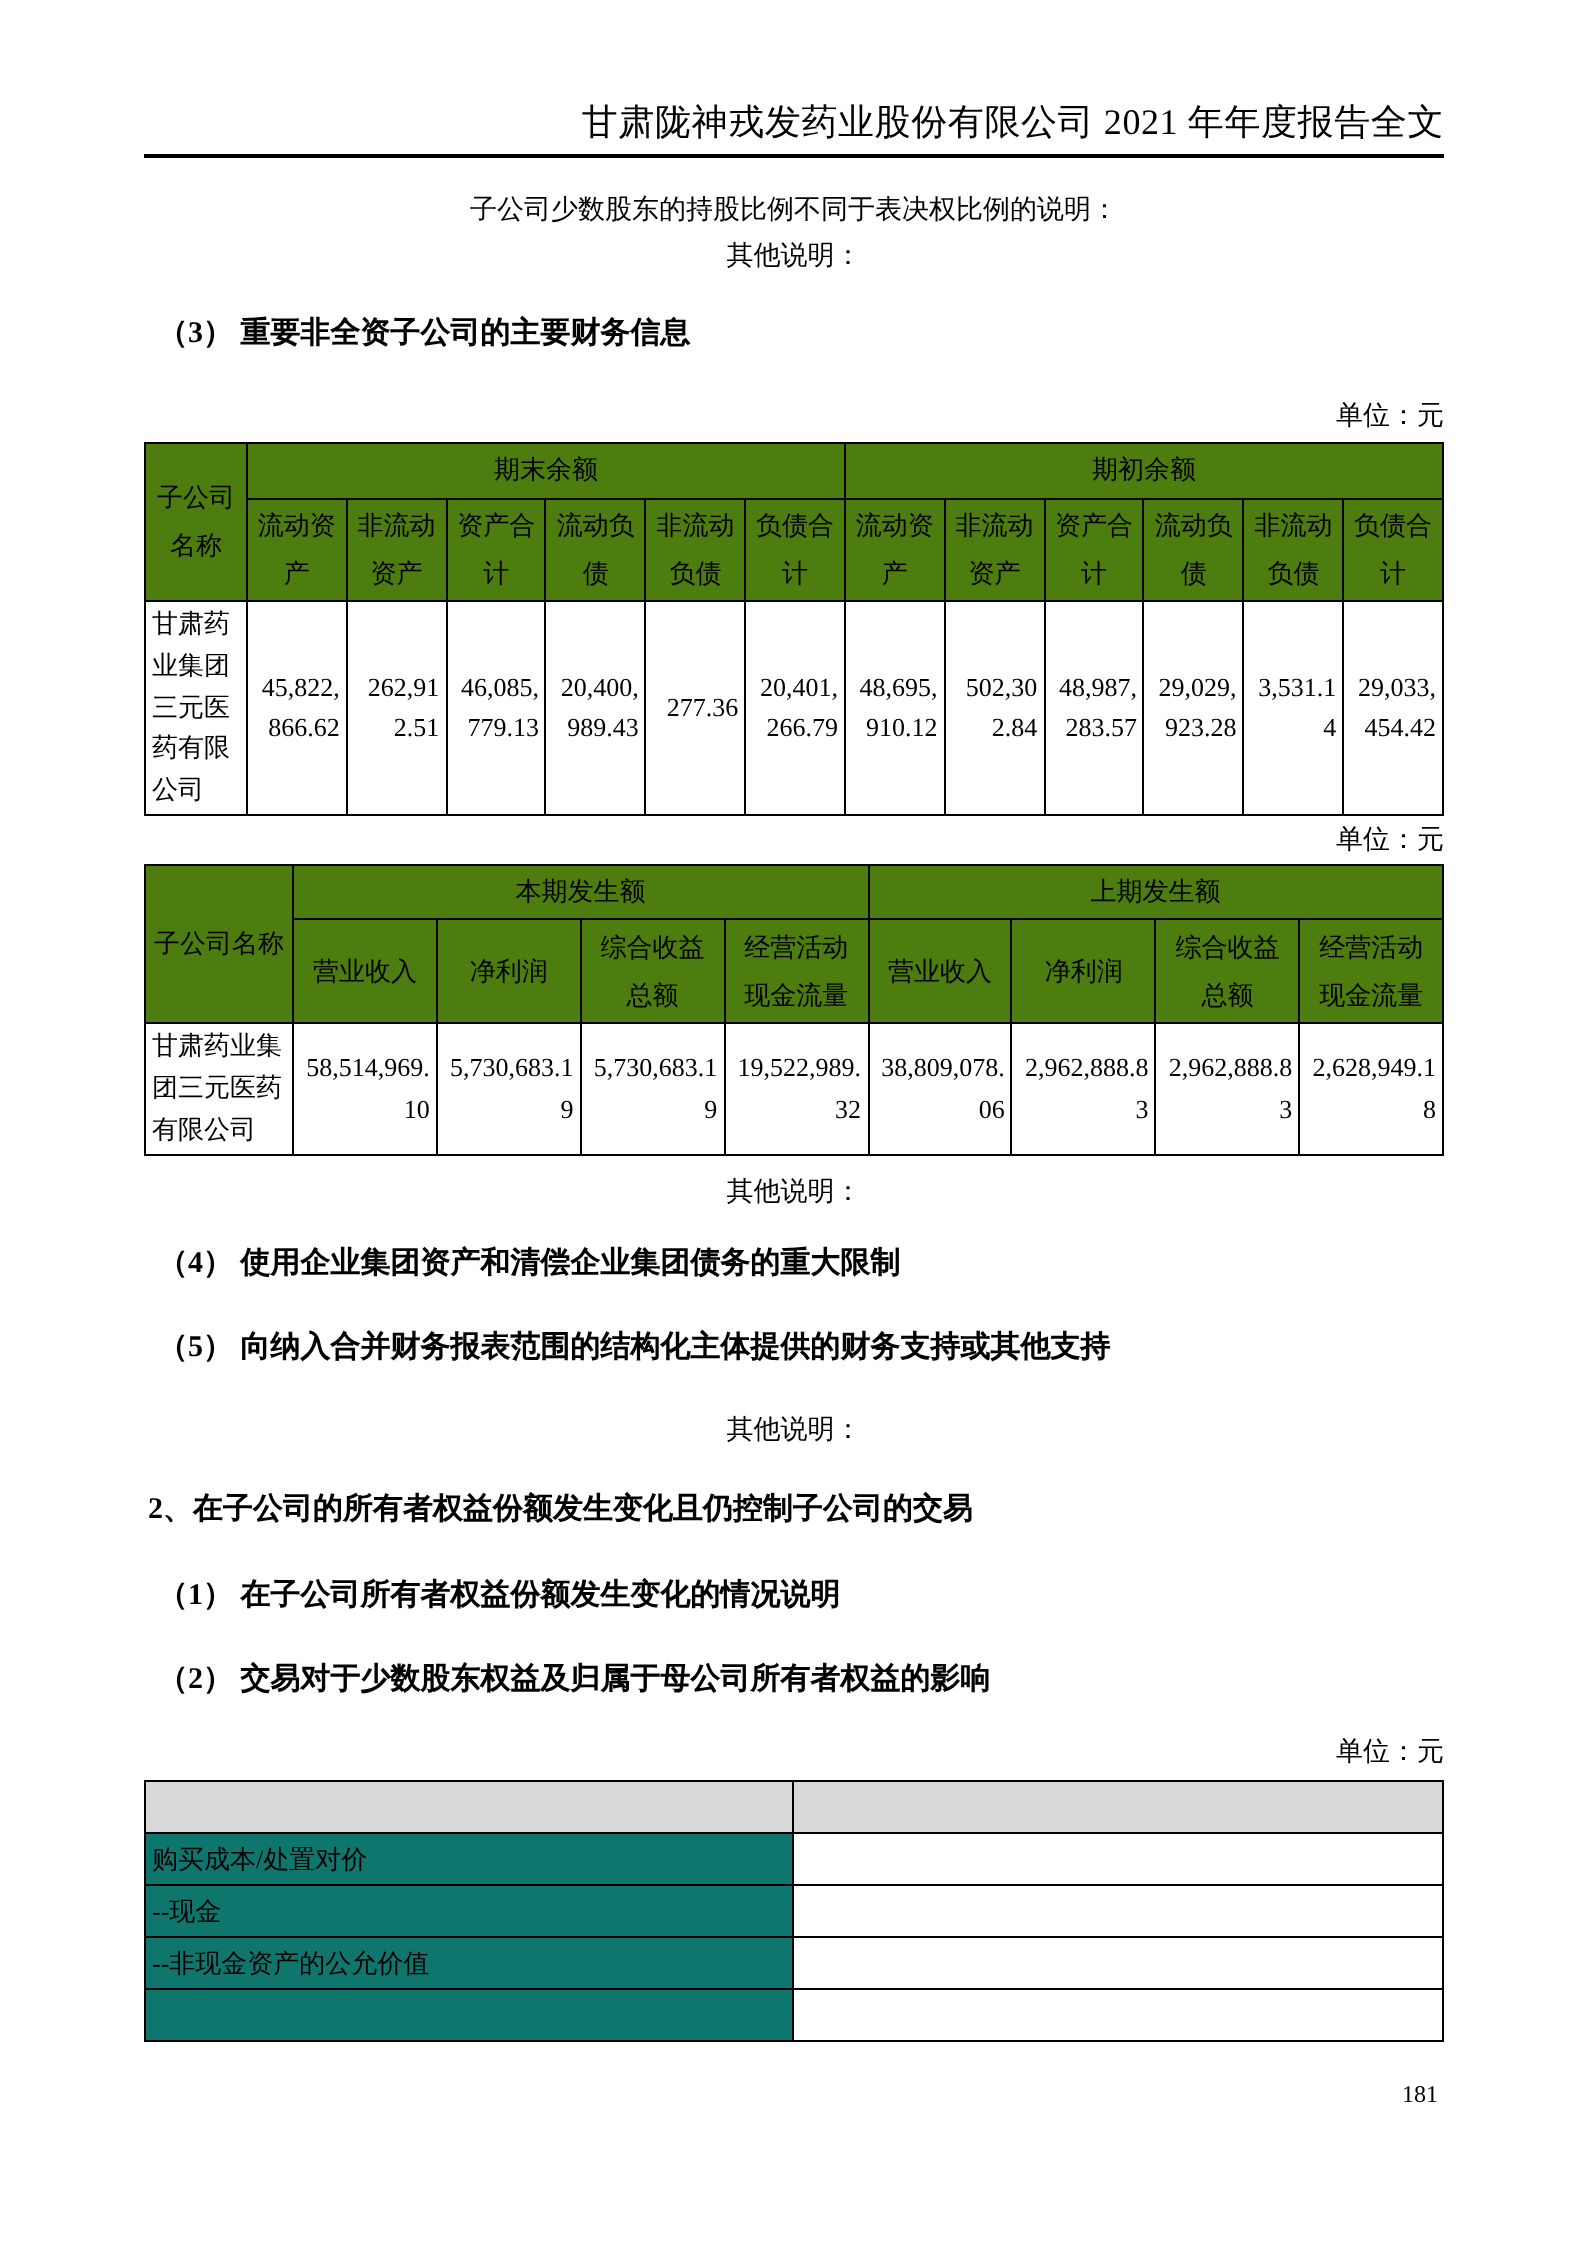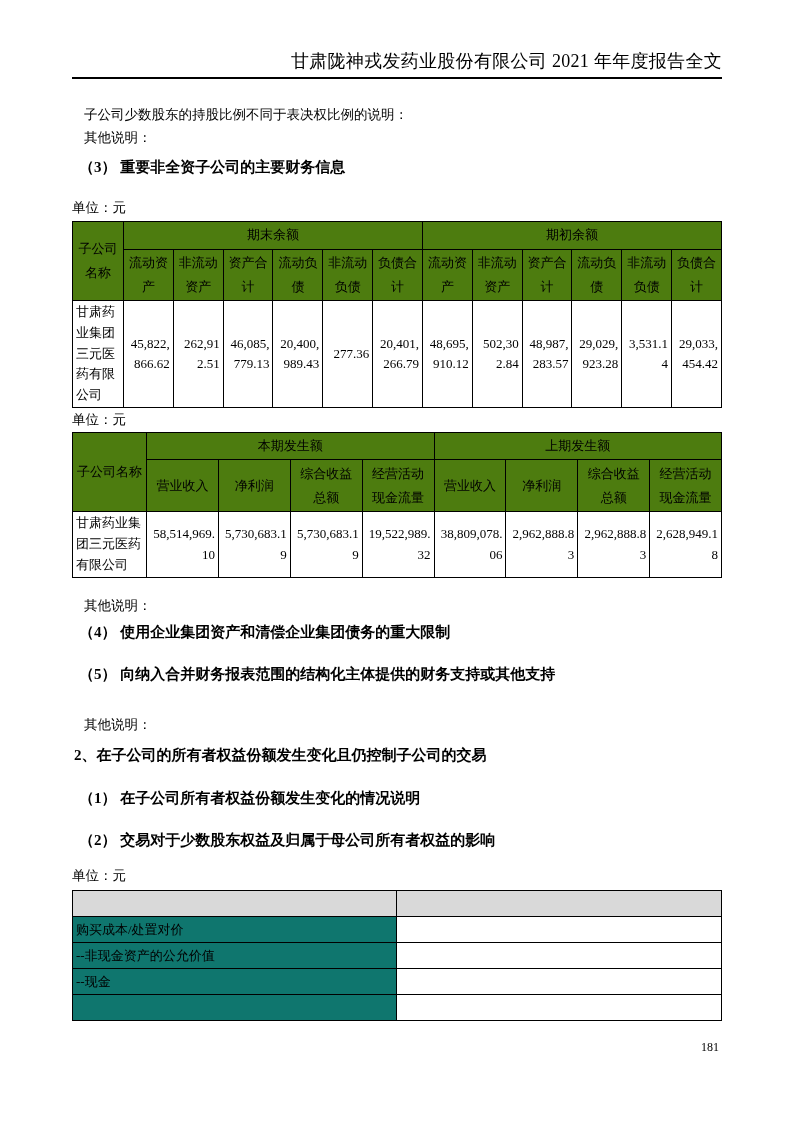--- a/index.html
+++ b/index.html
@@ -9,24 +9,24 @@
     color: #000;
   }
   .abs { position: absolute; left: 72px; right: 71px; }
 
   .doc-title {
     top: 53px; font-size: 18px; line-height: 17px; text-align: right;
     letter-spacing: 0.3px;
   }
   .doc-rule { top: 77px; border-top: 2px solid #000; height: 0; }
 
-  .body-line { top: 0; font-size: 13.5px; line-height: 17px; margin: 12px; }
+  .body-line { top: 0; font-size: 13.5px; line-height: 17px; margin: 2px; text-align: center; }
   .heading { top: 0; font-size: 15px; font-weight: bold; line-height: 18px; margin: 0; padding-left: 7px; }
   .heading.no-indent { padding-left: 2px; }
-  .unit-label { font-size: 13.5px; line-height: 15px; text-align: left; }
+  .unit-label { font-size: 13.5px; line-height: 15px; text-align: right; }
 
   table { border-collapse: collapse; table-layout: fixed; width: 650px; }
   td { border: 1px solid #000; font-size: 13px; padding: 1px 3px; overflow: hidden; }
   .hd {
     background: #4d7c0f; text-align: center; vertical-align: middle;
     line-height: 1.85;
   }
   .name-cell { text-align: left; vertical-align: middle; line-height: 1.6; word-break: break-all; }
   .num-cell { text-align: right; vertical-align: middle; line-height: 1.55; word-break: break-all; }
   .t1-r1 { height: 28px; } .t1-r2 { height: 50px; } .t1-r3 { height: 103px; }
@@ -170,25 +170,25 @@
   <tbody>
       <tr>
     <td class="lbl hdr"></td>
     <td class="val hdr"></td>
   </tr>
   <tr>
     <td class="lbl">购买成本/处置对价</td>
     <td class="val"></td>
   </tr>
   <tr>
-    <td class="lbl">--非现金资产的公允价值</td>
+    <td class="lbl">--现金</td>
     <td class="val"></td>
   </tr>
   <tr>
-    <td class="lbl">--现金</td>
+    <td class="lbl">--非现金资产的公允价值</td>
     <td class="val"></td>
   </tr>
   <tr>
     <td class="lbl"></td>
     <td class="val"></td>
   </tr>
 </tbody>
   </table>
 
 <div class="abs page-number">181</div>

